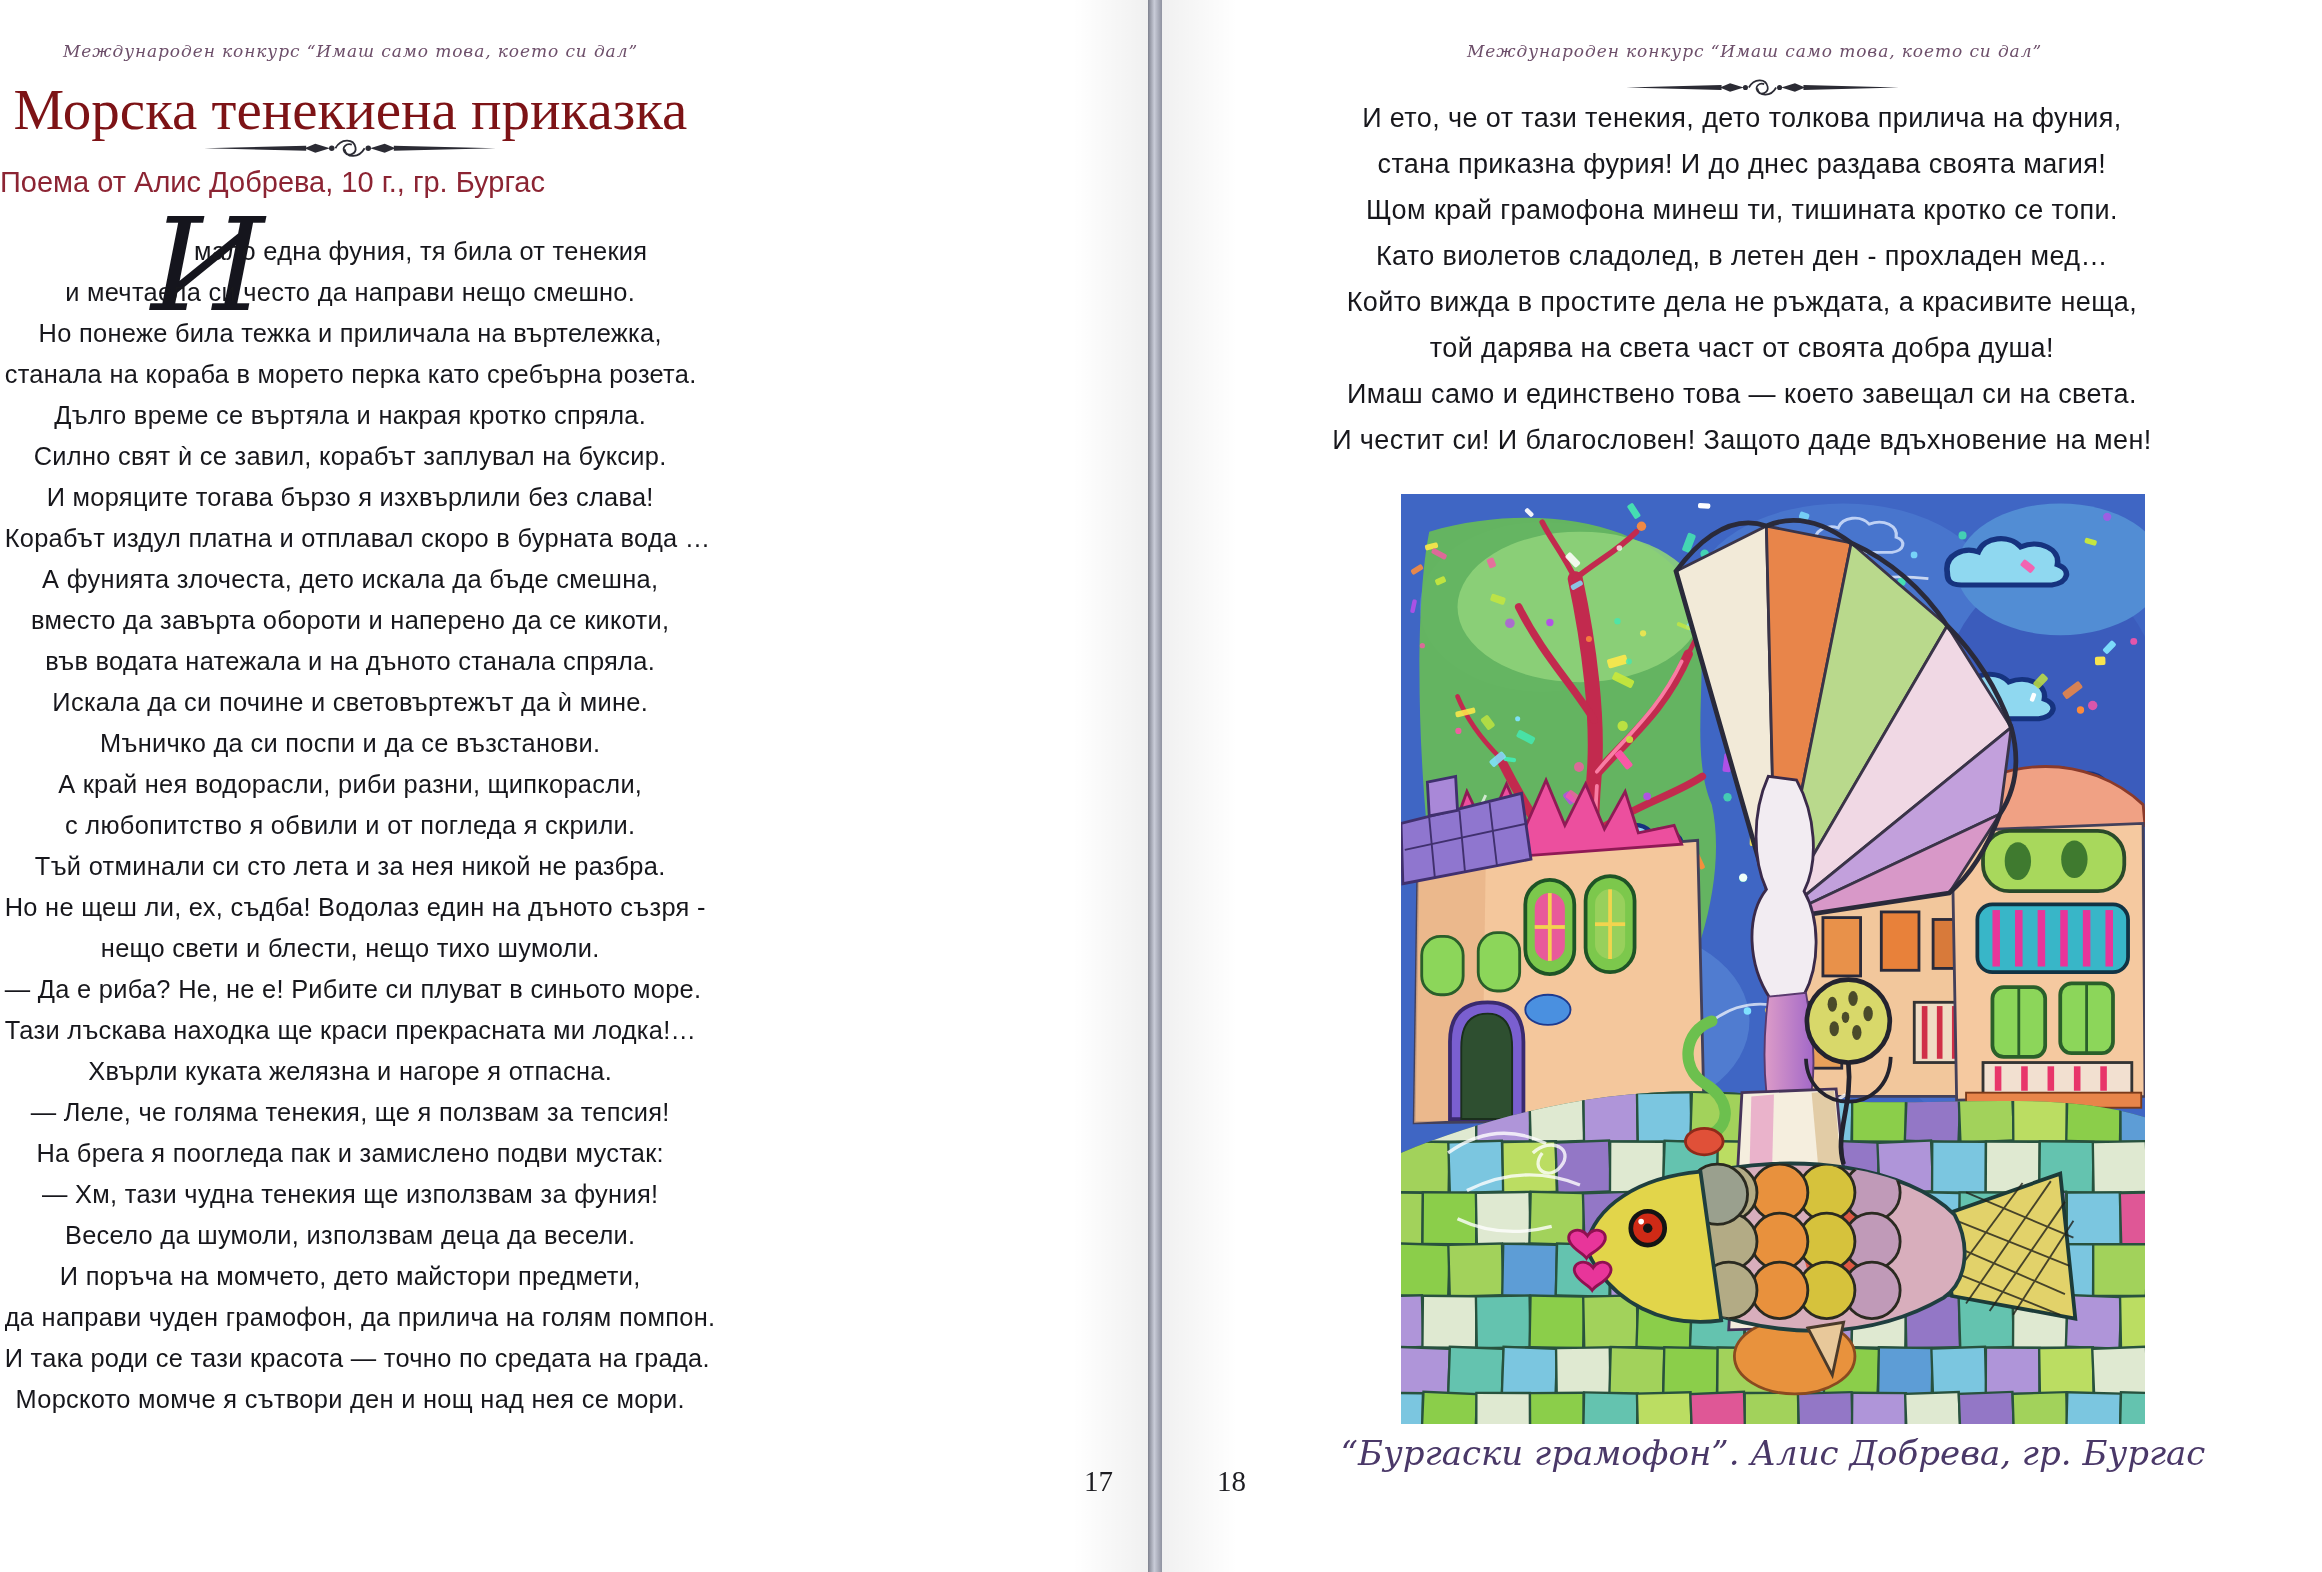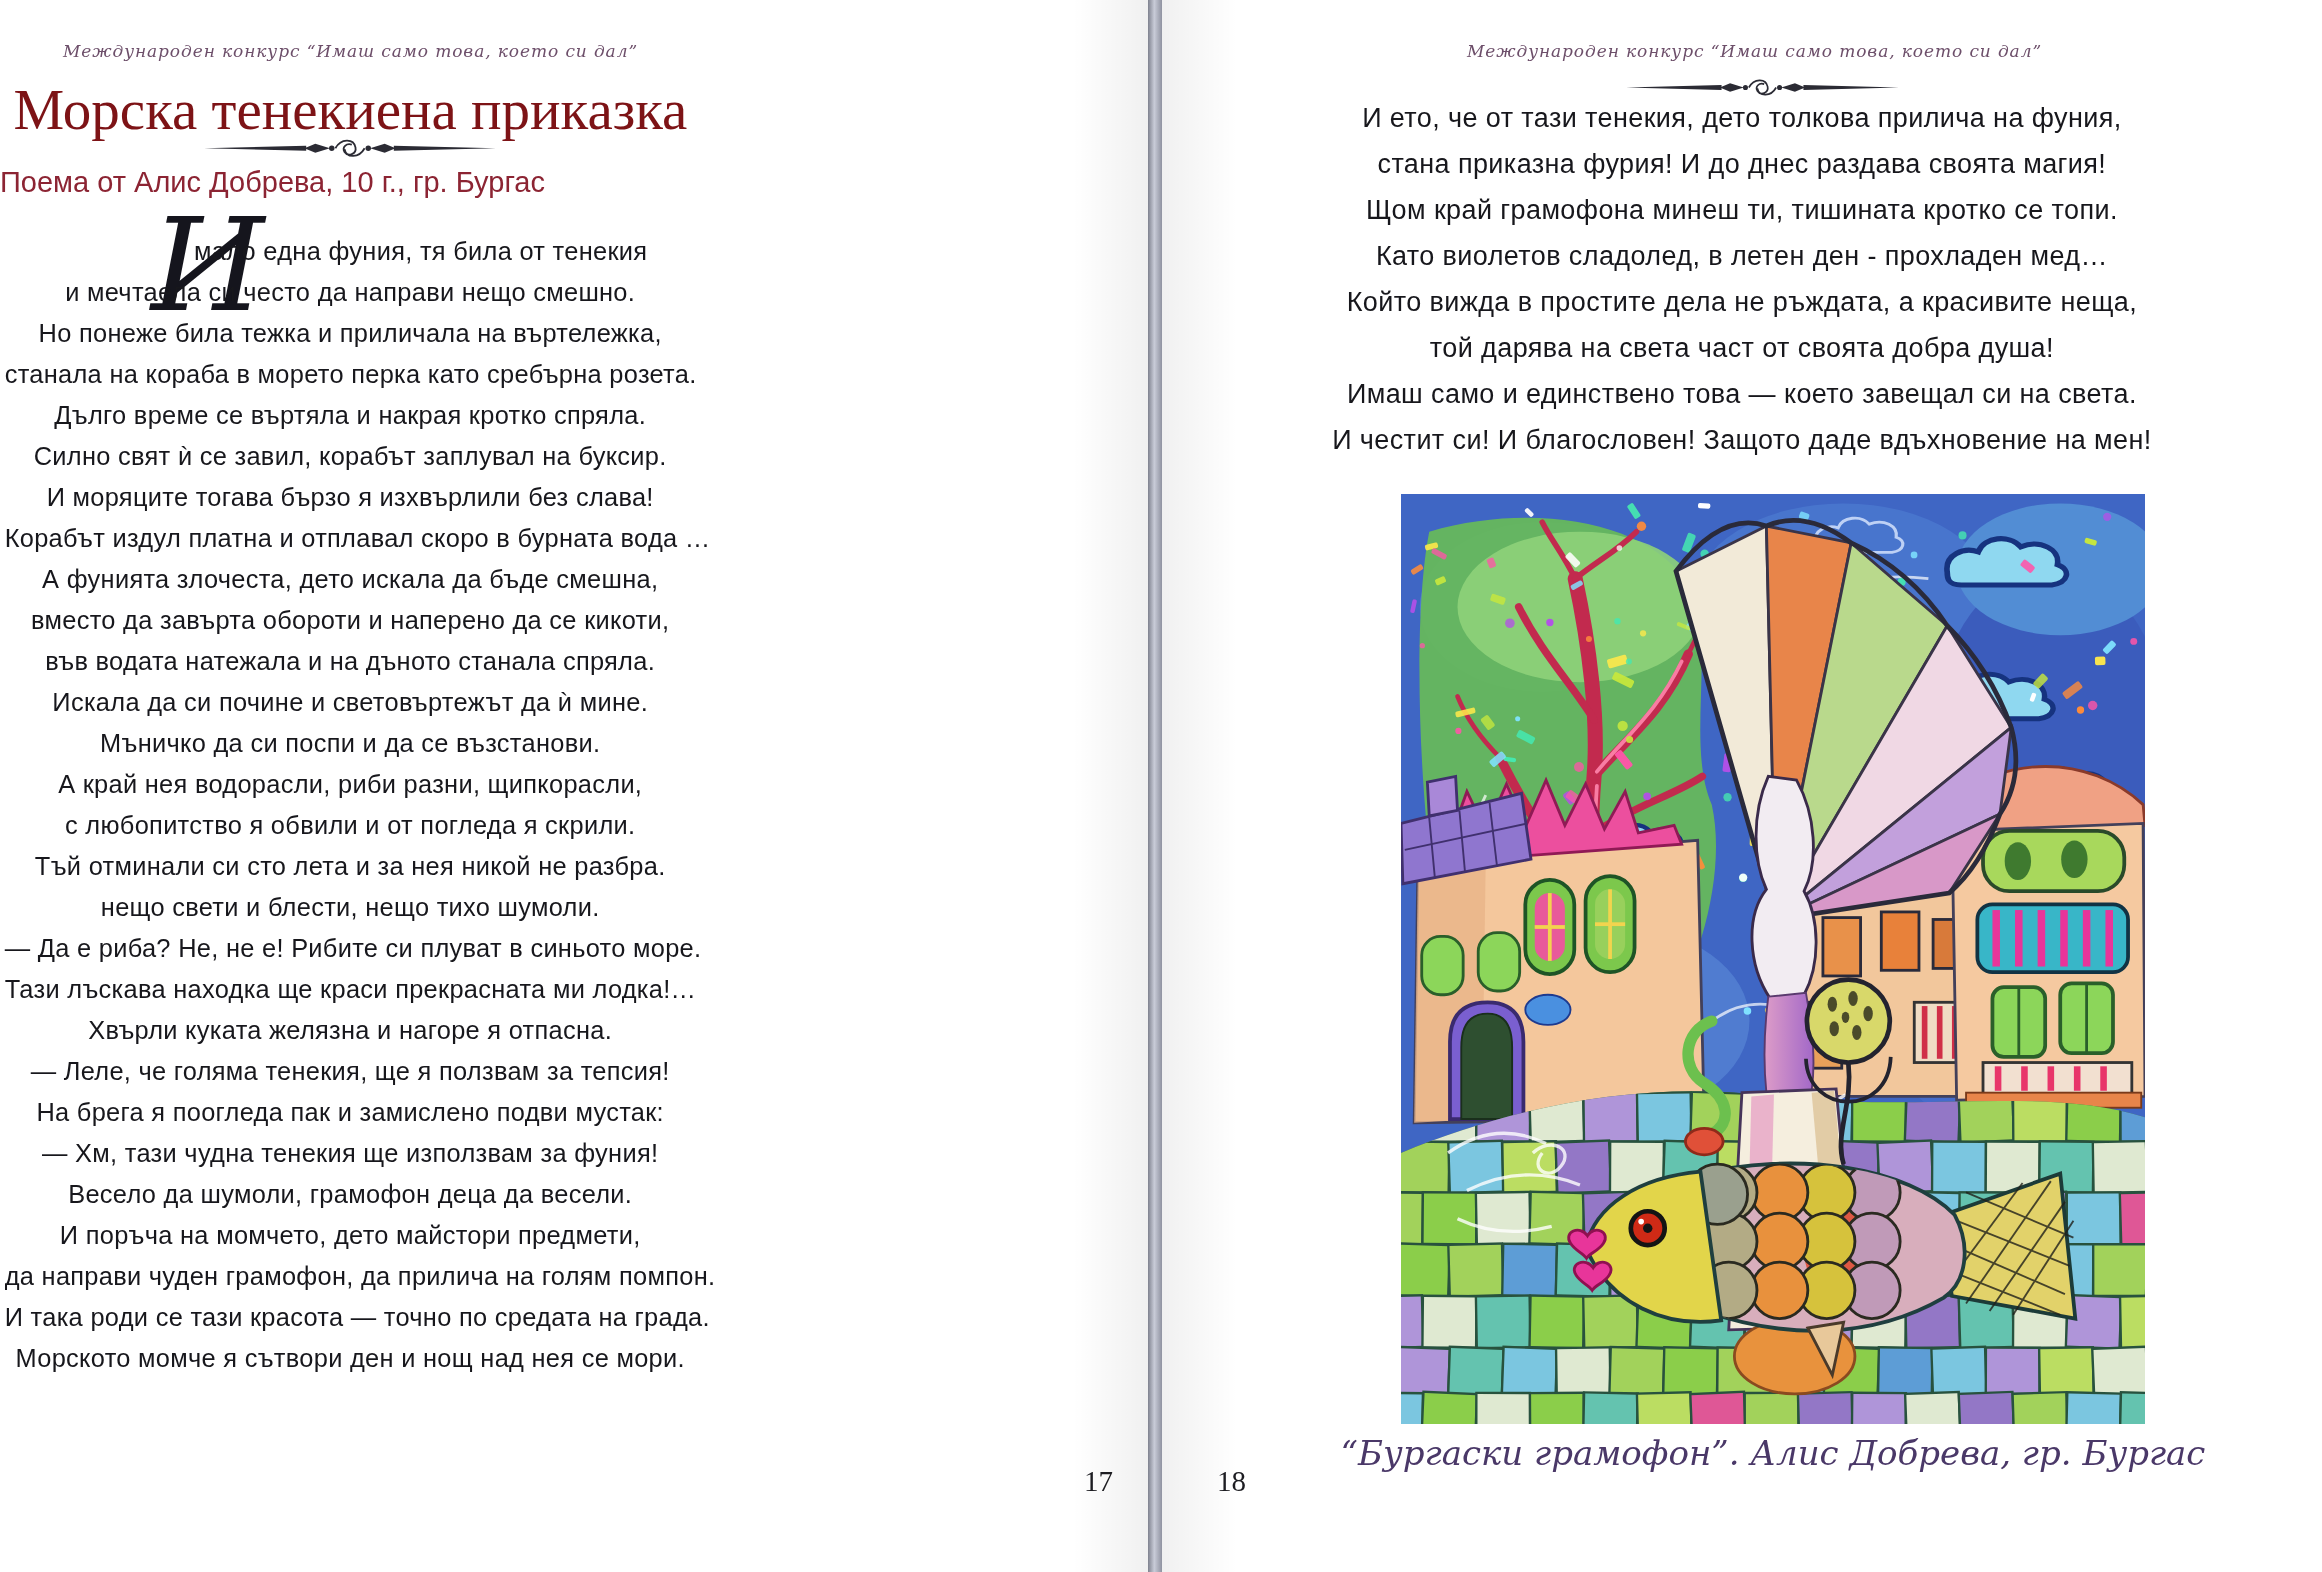--- a/index.html
+++ b/index.html
@@ -83,28 +83,29 @@
         <div class="pline">И моряците тогава бързо я изхвърлили без слава!</div>
         <div class="pline">Корабът издул платна и отплавал скоро в бурната вода …</div>
         <div class="pline">А фунията злочеста, дето искала да бъде смешна,</div>
         <div class="pline">вместо да завърта обороти и наперено да се кикоти,</div>
         <div class="pline">във водата натежала и на дъното станала спряла.</div>
         <div class="pline">Искала да си почине и световъртежът да ѝ мине.</div>
         <div class="pline">Мъничко да си поспи и да се възстанови.</div>
         <div class="pline">А край нея водорасли, риби разни, щипкорасли,</div>
         <div class="pline">с любопитство я обвили и от погледа я скрили.</div>
         <div class="pline">Тъй отминали си сто лета и за нея никой не разбра.</div>
+        <div class="pline">Но не щеш ли, ех, съдба! Водолаз един на дъното съзря -</div>
         <div class="pline">нещо свети и блести, нещо тихо шумоли.</div>
         <div class="pline">— Да е риба? Не, не е!  Рибите си плуват в синьото море.</div>
         <div class="pline">Тази лъскава находка ще краси прекрасната ми лодка!…</div>
         <div class="pline">Хвърли куката желязна и нагоре я отпасна.</div>
         <div class="pline">— Леле, че голяма тенекия, ще я ползвам за тепсия!</div>
         <div class="pline">На брега я поогледа пак и замислено подви мустак:</div>
         <div class="pline">— Хм, тази чудна тенекия ще използвам за фуния!</div>
-        <div class="pline">Весело да шумоли, грамофон деца да весели.</div>
+        <div class="pline">Весело да шумоли, използвам деца да весели.</div>
         <div class="pline">И поръча на момчето, дето майстори предмети,</div>
         <div class="pline">да направи чуден грамофон, да прилича на голям помпон.</div>
         <div class="pline">И така роди се тази красота — точно по средата на града.</div>
         <div class="pline">Морското  момче я сътвори ден и нощ над нея се мори.</div>
       </div>
 
     <div class="pagenum pagenum-17">17</div>
   </div>
 
   <div class="shade-l"></div>

